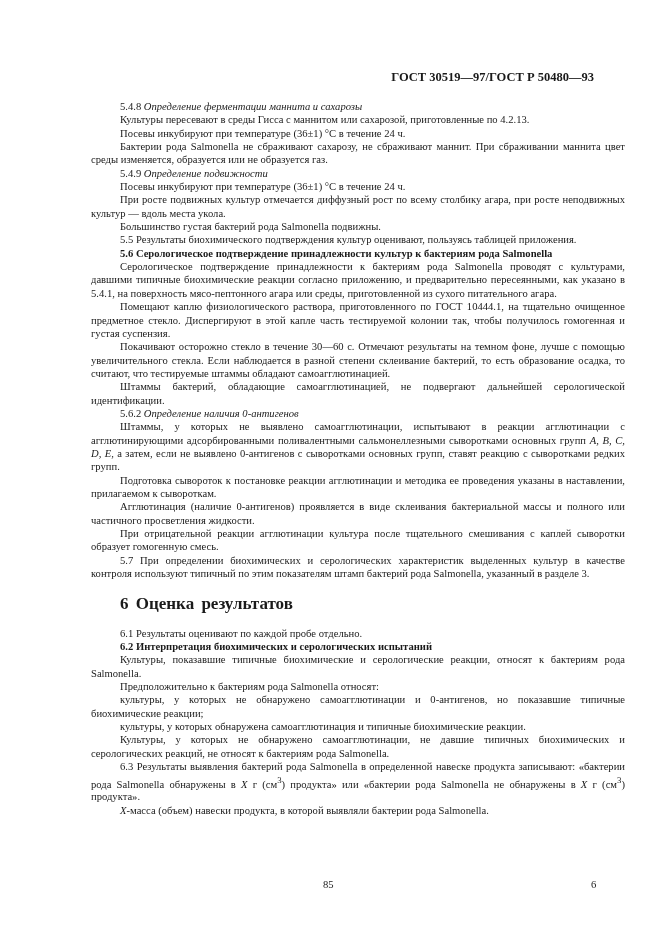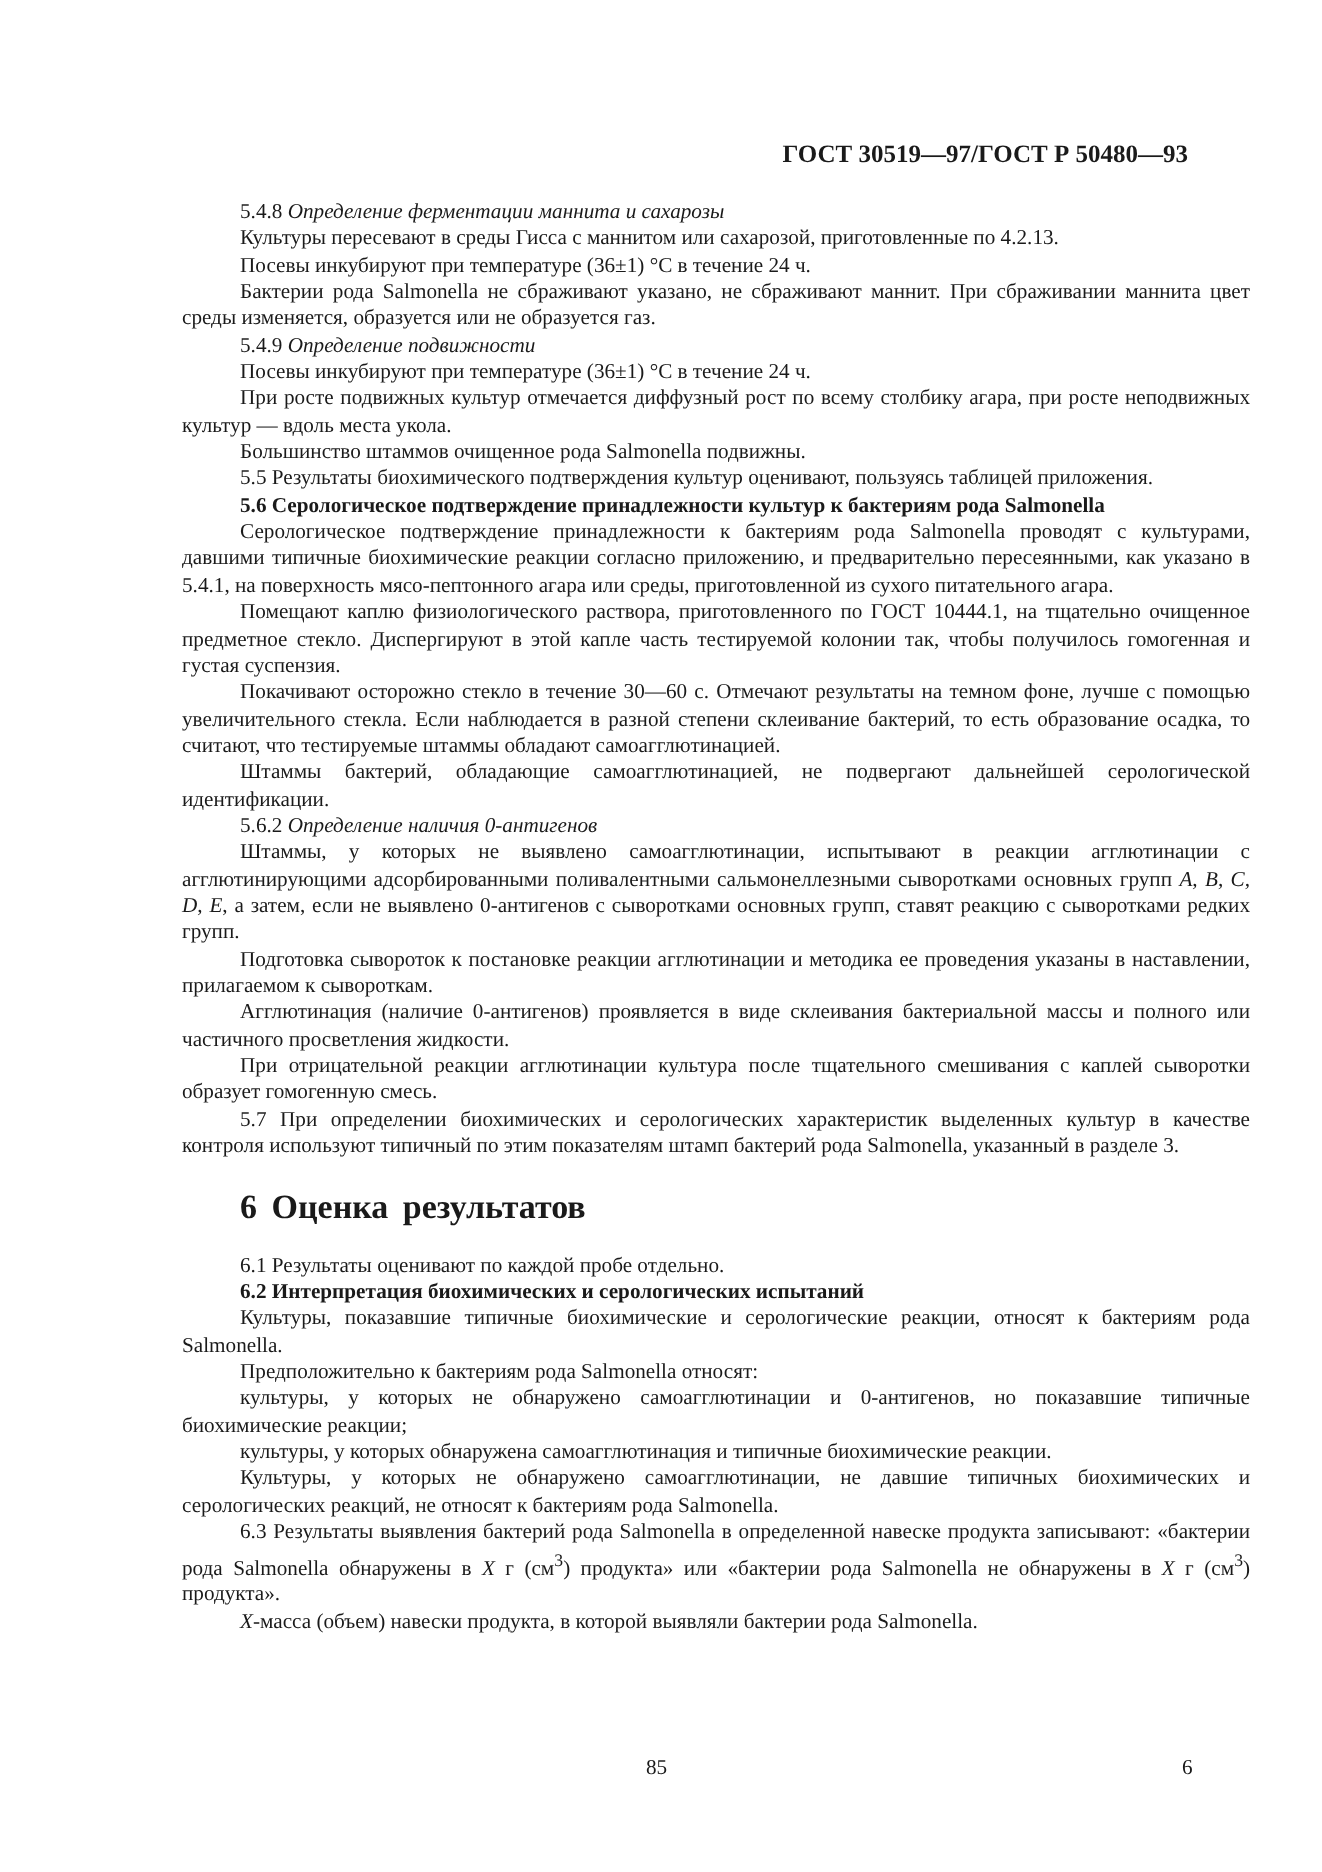--- a/index.html
+++ b/index.html
@@ -19,26 +19,26 @@
 </head>
 <body>
 
 <div class="page">
   <div class="header">ГОСТ 30519—97/ГОСТ Р 50480—93</div>
 
   <div class="body">
     <p><span>5.4.8 </span><span class="it">Определение ферментации маннита и сахарозы</span></p>
     <p>Культуры пересевают в среды Гисса с маннитом или сахарозой, приготовленные по 4.2.13.</p>
     <p>Посевы инкубируют при температуре (36±1) °С в течение 24 ч.</p>
-    <p>Бактерии рода Salmonella не сбраживают указано, не сбраживают маннит. При сбраживании маннита цвет среды изменяется, образуется или не образуется газ.</p>
+    <p>Бактерии рода Salmonella не сбраживают сахарозу, не сбраживают маннит. При сбраживании маннита цвет среды изменяется, образуется или не образуется газ.</p>
 
     <p><span>5.4.9 </span><span class="it">Определение подвижности</span></p>
     <p>Посевы инкубируют при температуре (36±1) °С в течение 24 ч.</p>
     <p>При росте подвижных культур отмечается диффузный рост по всему столбику агара, при росте неподвижных культур — вдоль места укола.</p>
-    <p>Большинство штаммов очищенное рода Salmonella подвижны.</p>
+    <p>Большинство густая бактерий рода Salmonella подвижны.</p>
     <p>5.5 Результаты биохимического подтверждения культур оценивают, пользуясь таблицей приложения.</p>
 
     <p class="b">5.6 Серологическое подтверждение принадлежности культур к бактериям рода Salmonella</p>
     <p>Серологическое подтверждение принадлежности к бактериям рода Salmonella проводят с культурами, давшими типичные биохимические реакции согласно приложению, и предварительно пересеянными, как указано в 5.4.1, на поверхность мясо-пептонного агара или среды, приготовленной из сухого питательного агара.</p>
 
     <p>Помещают каплю физиологического раствора, приготовленного по ГОСТ 10444.1, на тщательно очищенное предметное стекло. Диспергируют в этой капле часть тестируемой колонии так, чтобы получилось гомогенная и густая суспензия.</p>
     <p>Покачивают осторожно стекло в течение 30—60 с. Отмечают результаты на темном фоне, лучше с помощью увеличительного стекла. Если наблюдается в разной степени склеивание бактерий, то есть образование осадка, то считают, что тестируемые штаммы обладают самоагглютинацией.</p>
     <p>Штаммы бактерий, обладающие самоагглютинацией, не подвергают дальнейшей серологической идентификации.</p>
 
     <p><span>5.6.2 </span><span class="it">Определение наличия 0-антигенов</span></p>

